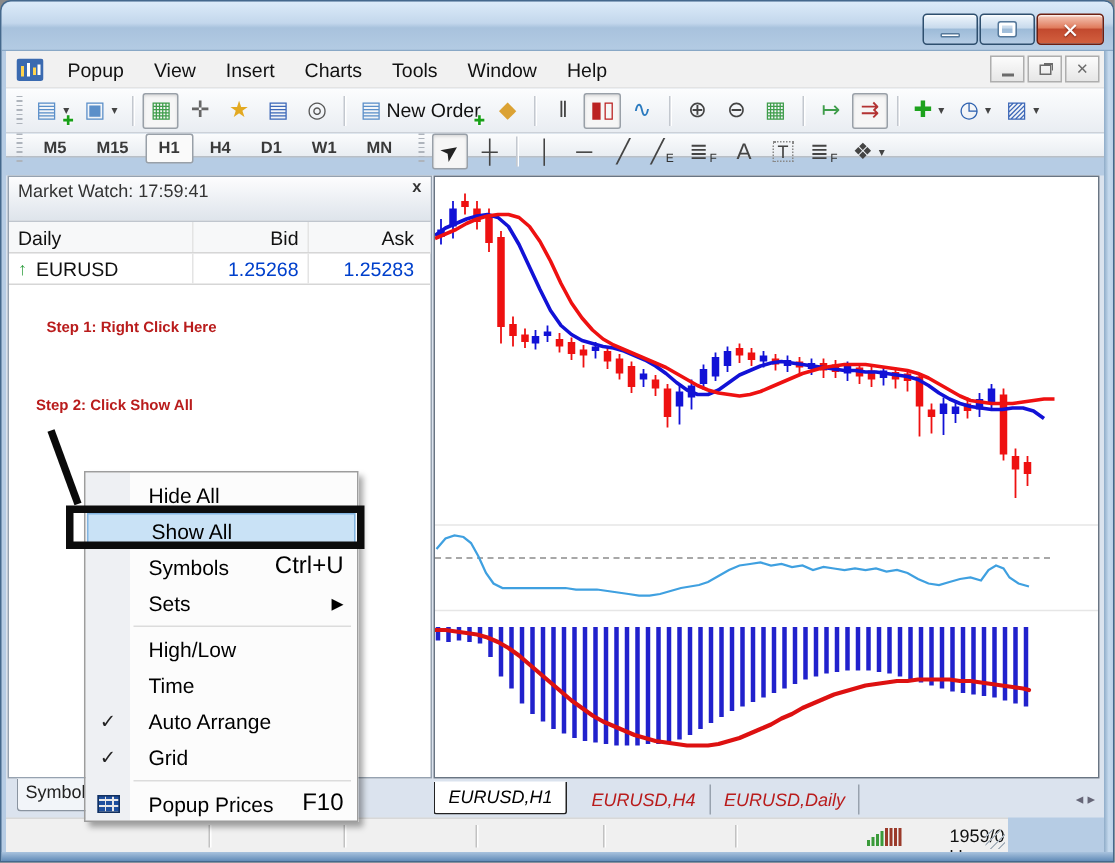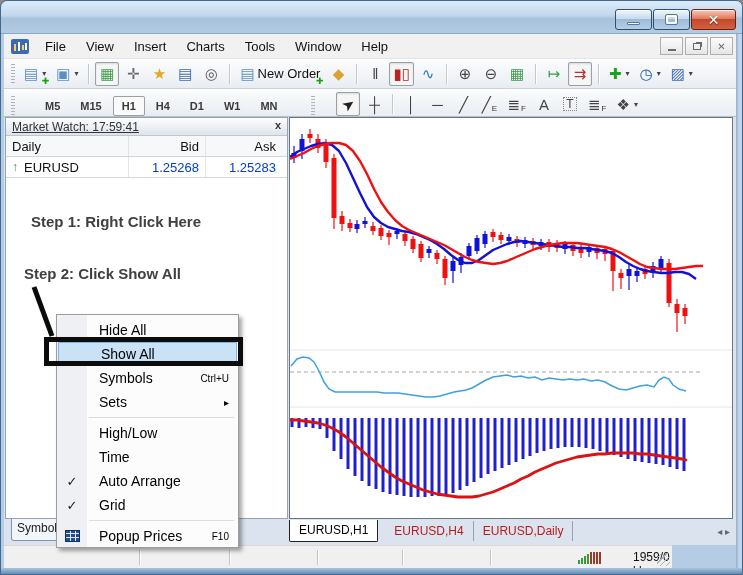--- a/index.html
+++ b/index.html
@@ -19,60 +19,60 @@
   .g-x{color:#fff;font-weight:bold;font-size:14px;text-shadow:0 1px 1px rgba(60,0,0,.6);line-height:1;}
   
   .menubar{position:absolute;left:3px;top:33px;width:732px;height:25px;background:#f1f1f1;display:flex;align-items:center;border-bottom:1px solid #e3e3e3;}
   .menu-item{padding:4px 10px;font-size:13px;color:#111;}
   .childbtns{position:absolute;right:3px;top:3px;display:flex;gap:2px;}
   .cb{width:23px;height:18px;border:1px solid #aeaeae;background:linear-gradient(#fcfcfc,#e6e6e6);display:flex;align-items:center;justify-content:center;color:#6b6b6b;font-size:10px;}
   .cb-bar{width:8px;height:2px;background:#6b6b6b;margin-top:8px;}
   .cb-rest{width:8px;height:7px;border:1px solid #6b6b6b;box-shadow:2px -2px 0 -1px #6b6b6b;}
   
   .toolbar1{position:absolute;left:3px;top:58px;width:732px;height:30px;background:linear-gradient(#fcfdfe,#e9edf2);border-bottom:1px solid #ccd1d8;display:flex;align-items:center;padding:0 3px;}
-  .toolbar2{position:absolute;left:3px;top:88px;width:732px;height:28px;background:linear-gradient(#fbfcfd,#e9edf2);border-bottom:1px solid #b9bfc6;display:flex;align-items:flex-end;padding:0 3px;gap:16px;}
+  .toolbar2{position:absolute;left:3px;top:88px;width:732px;height:16px;background:linear-gradient(#fbfcfd,#e9edf2);border-bottom:1px solid #b9bfc6;display:flex;align-items:flex-start;padding:0 3px;}
   .grip{width:4px;height:20px;margin:0 4px;background:repeating-linear-gradient(180deg,#aeb4bc 0 1px,transparent 1px 3px);}
   .tb-sep{width:1px;height:20px;background:#c3c8cf;margin:0 5px;box-shadow:1px 0 0 #fff;}
   .tb-btn{position:relative;height:24px;min-width:24px;padding:0 3px;margin:0 1px;border:1px solid transparent;border-radius:2px;display:flex;align-items:center;justify-content:center;gap:3px;cursor:default;}
   .tb-btn.pressed{background:#f6f6f6;border-color:#99a0a8;box-shadow:inset 0 1px 2px rgba(0,0,0,.12);}
   .glyph{font-size:15px;line-height:1;}
   .sub{font-size:8px;color:#333;align-self:flex-end;margin-left:-2px;margin-bottom:2px;}
   .boxed{border:1px dotted #888;padding:0 2px;font-size:12px;}
   .badge{position:absolute;right:0;bottom:-1px;font-size:9px;font-weight:bold;color:#18a018;text-shadow:0 0 2px #fff,0 0 2px #fff;}
   .dd{font-size:8px;color:#444;margin-left:1px;}
   .tb-label{font-size:13px;color:#111;}
   .tf-btn{padding:3px 8px;margin:0 1px;font-size:11px;font-weight:bold;color:#3a3a3a;border:1px solid transparent;border-radius:2px;}
   .tf-btn.pressed{background:#fafafa;border-color:#99a0a8;}
   
   .content-bg{position:absolute;left:3px;top:116px;width:732px;height:428px;background:#dbe3ee;}
   .market-watch{position:absolute;left:4px;top:116px;width:283px;height:402px;background:#fff;border:1px solid #96a2b0;}
-  .mw-header{height:18px;background:linear-gradient(#fdfdfe,#dee4eb);border-bottom:1px solid #c0c6ce;font-size:12px;color:#333;padding:2px 6px;position:relative;text-decoration:underline;}
+  .mw-header{height:30px;background:linear-gradient(#fdfdfe,#dee4eb);border-bottom:1px solid #c0c6ce;font-size:12px;color:#333;padding:2px 6px;position:relative;}
   .mw-close{position:absolute;right:6px;top:1px;font-size:11px;font-weight:bold;color:#333;}
   .mw-row{display:grid;grid-template-columns:123px 77px 76px;height:21px;align-items:center;border-bottom:1px solid #d6d6d6;}
   .mw-row .c{padding:0 6px;font-size:13px;color:#111;height:100%;display:flex;align-items:center;border-right:1px solid #e4e4e4;}
   .mw-row .num{justify-content:flex-end;color:#0040cc;}
   .mw-row .c:last-child{border-right:none;}
   .up-arrow{color:#2e9e3e;font-weight:bold;margin-right:6px;font-size:12px;}
-  .step{position:absolute;font-size:15px;font-weight:bold;color:#404040;z-index:5;white-space:nowrap;}
+  .step{position:absolute;font-size:10px;font-weight:bold;color:#b91c1c;z-index:5;white-space:nowrap;}
   
   .symbols-tab{position:absolute;left:10px;top:518px;width:52px;height:22px;background:#f2f5f9;border:1px solid #8a94a0;border-top:none;border-radius:0 0 3px 3px;font-size:12px;color:#222;padding:2px 5px;overflow:hidden;white-space:nowrap;}
   .chart-window{position:absolute;left:288px;top:116px;width:444px;height:402px;background:#fff;border:1px solid #697583;}
-  .chart-tabs{position:absolute;left:288px;top:518px;width:445px;height:24px;display:flex;align-items:center;font-size:12px;}
+  .chart-tabs{position:absolute;left:288px;top:518px;width:445px;height:24px;display:flex;align-items:flex-end;font-size:12px;font-style:italic;}
   .ctab{padding:3px 9px;color:#b91c1c;border-right:1px solid #98a2ae;height:20px;white-space:nowrap;}
   .ctab.active{background:#fff;border:1px solid #222;border-top:none;border-radius:0 0 2px 2px;margin-right:7px;color:#000;height:22px;}
   .tab-arrows{margin-left:auto;color:#667;font-size:10px;padding:4px 4px;}
   
   .context-menu{position:absolute;left:55px;top:313px;width:183px;height:234px;z-index:20;
     background:linear-gradient(90deg,#eef0f3 0,#eef0f3 30px,#fcfcfc 30px);border:1px solid #9d9d9d;
     box-shadow:3px 3px 4px rgba(0,0,0,.35);padding-top:3px;}
   .cm-item{display:flex;align-items:center;height:24px;}
   .cm-item.hl{background:#c9e2f6;border:1px solid #82b4e0;margin:0 1px;}
   .cm-check{width:30px;text-align:center;font-size:13px;font-weight:bold;color:#222;flex:none;}
   .cm-label{margin-left:12px;font-size:14px;color:#000;white-space:nowrap;}
-  .cm-right{margin-left:auto;margin-right:9px;font-size:10px;color:#000;}
+  .cm-right{margin-left:auto;margin-right:9px;font-size:16px;color:#000;}
   .cm-sep{height:7px;display:flex;align-items:center;}
   .cm-sep i{display:block;height:1px;background:#dcdcdc;flex:1;margin:0 4px 0 32px;}
   .cm-grid{width:15px;height:12px;margin:0 auto;background-color:#1e4f9e;border:1px solid #12305e;
     background-image:repeating-linear-gradient(0deg,transparent 0 3px,#e8e8e8 3px 4px),repeating-linear-gradient(90deg,transparent 0 4px,#e8e8e8 4px 5px);}
   .black-box{position:absolute;left:43px;top:336px;width:199px;height:29px;border:5px solid #0c0c0c;z-index:25;}
   .overlay-svg{position:absolute;left:0;top:0;z-index:30;pointer-events:none;}
   
   .statusbar{position:absolute;left:3px;top:544px;width:668px;height:23px;background:#f0f0f0;border-top:1px solid #d8d8d8;}
   .sb-div{position:absolute;top:4px;width:1px;height:15px;background:#c2c2c2;box-shadow:1px 0 0 #fff;}
   .signal{position:absolute;left:574px;top:5px;display:flex;align-items:flex-end;gap:1px;height:13px;}
@@ -103,21 +103,21 @@
 
   <div class="menubar">
     <svg width="18" height="15" style="margin:0 6px 0 7px">
       <rect x="0" y="0" width="18" height="15" rx="2" fill="#3a6ab0"></rect>
       <rect x="3" y="5" width="2" height="7" fill="#ffd34d"></rect>
         <rect x="7" y="3" width="2" height="9" fill="#ffffff"></rect>
       <rect x="11" y="6" width="2" height="5" fill="#ffd34d"></rect>
         <rect x="14" y="4" width="2" height="7" fill="#ffffff"></rect>
     </svg>
     <div id="menu-items" style="display:flex">
-        <span class="menu-item">File</span>
+        <span class="menu-item">Popup</span>
         <span class="menu-item">View</span>
         <span class="menu-item">Insert</span>
         <span class="menu-item">Charts</span>
         <span class="menu-item">Tools</span>
         <span class="menu-item">Window</span>
         <span class="menu-item">Help</span>
       </div>
     <div class="childbtns">
       <div class="cb">
           <div class="cb-bar"></div>

